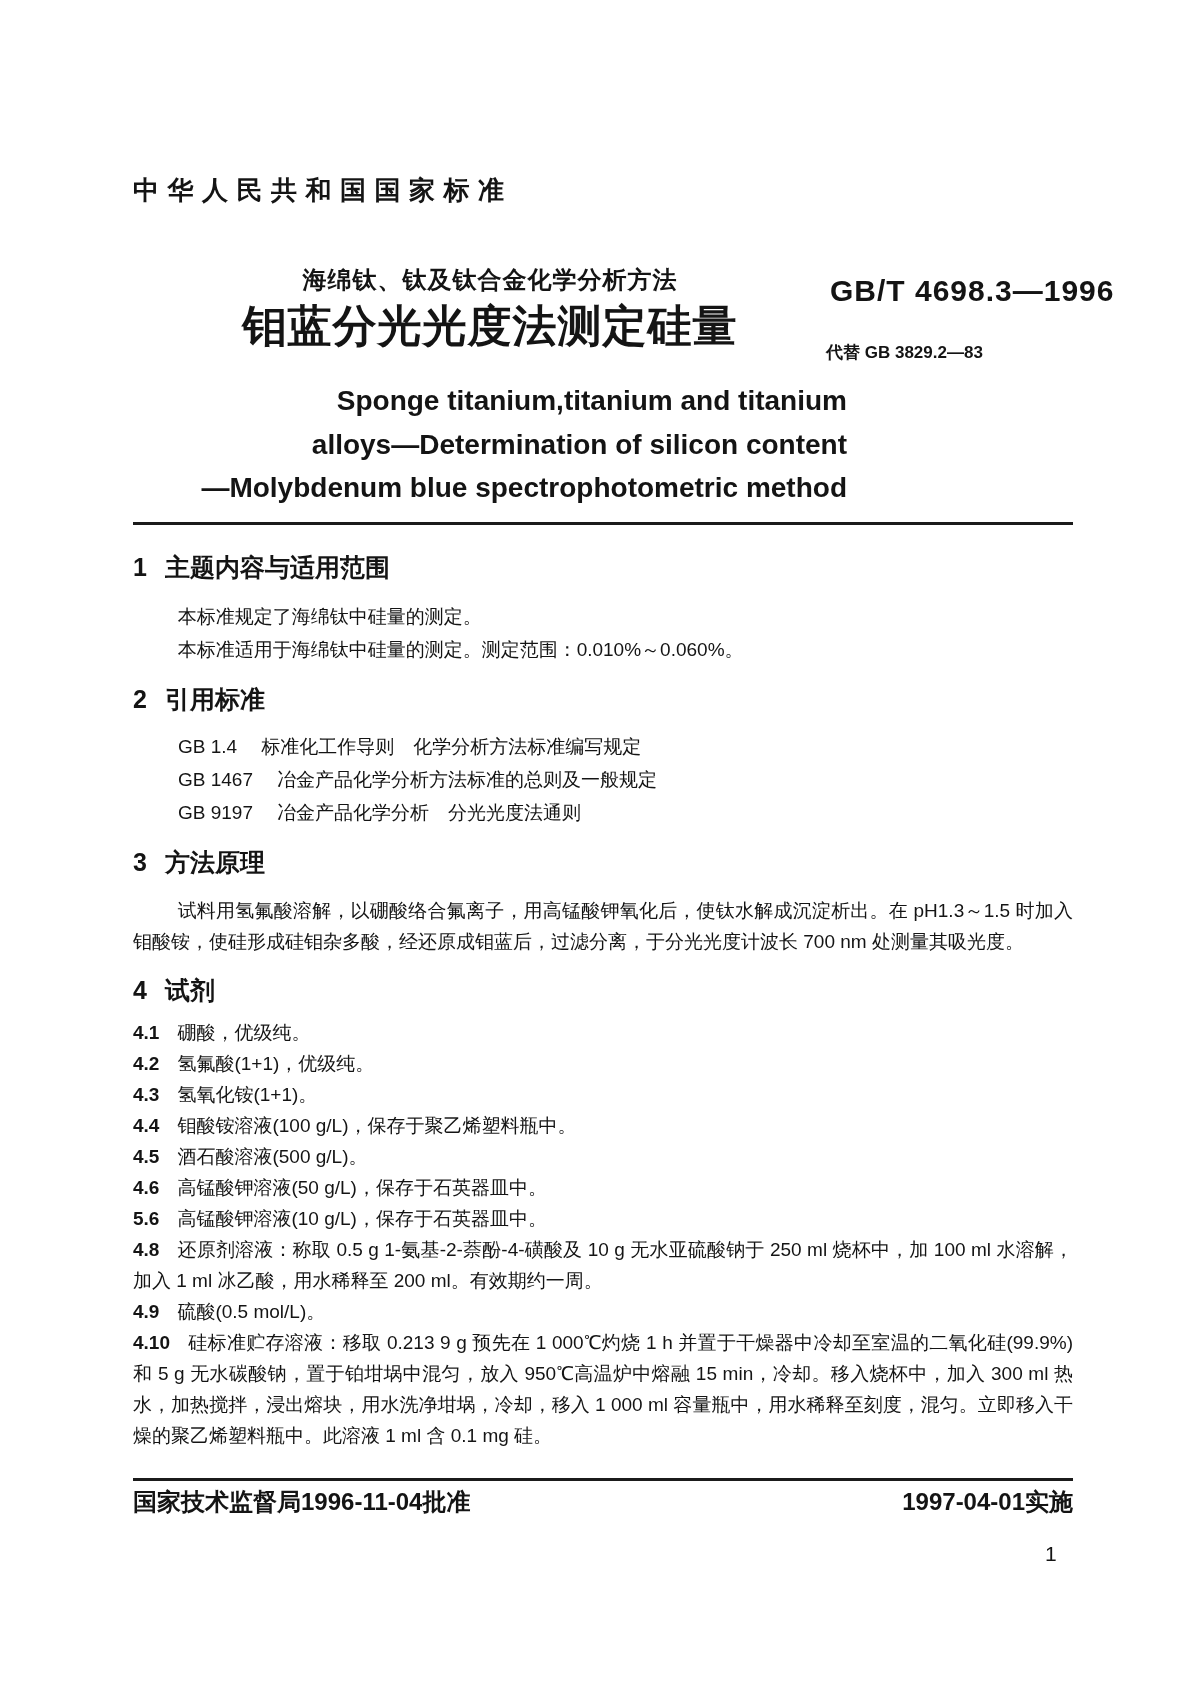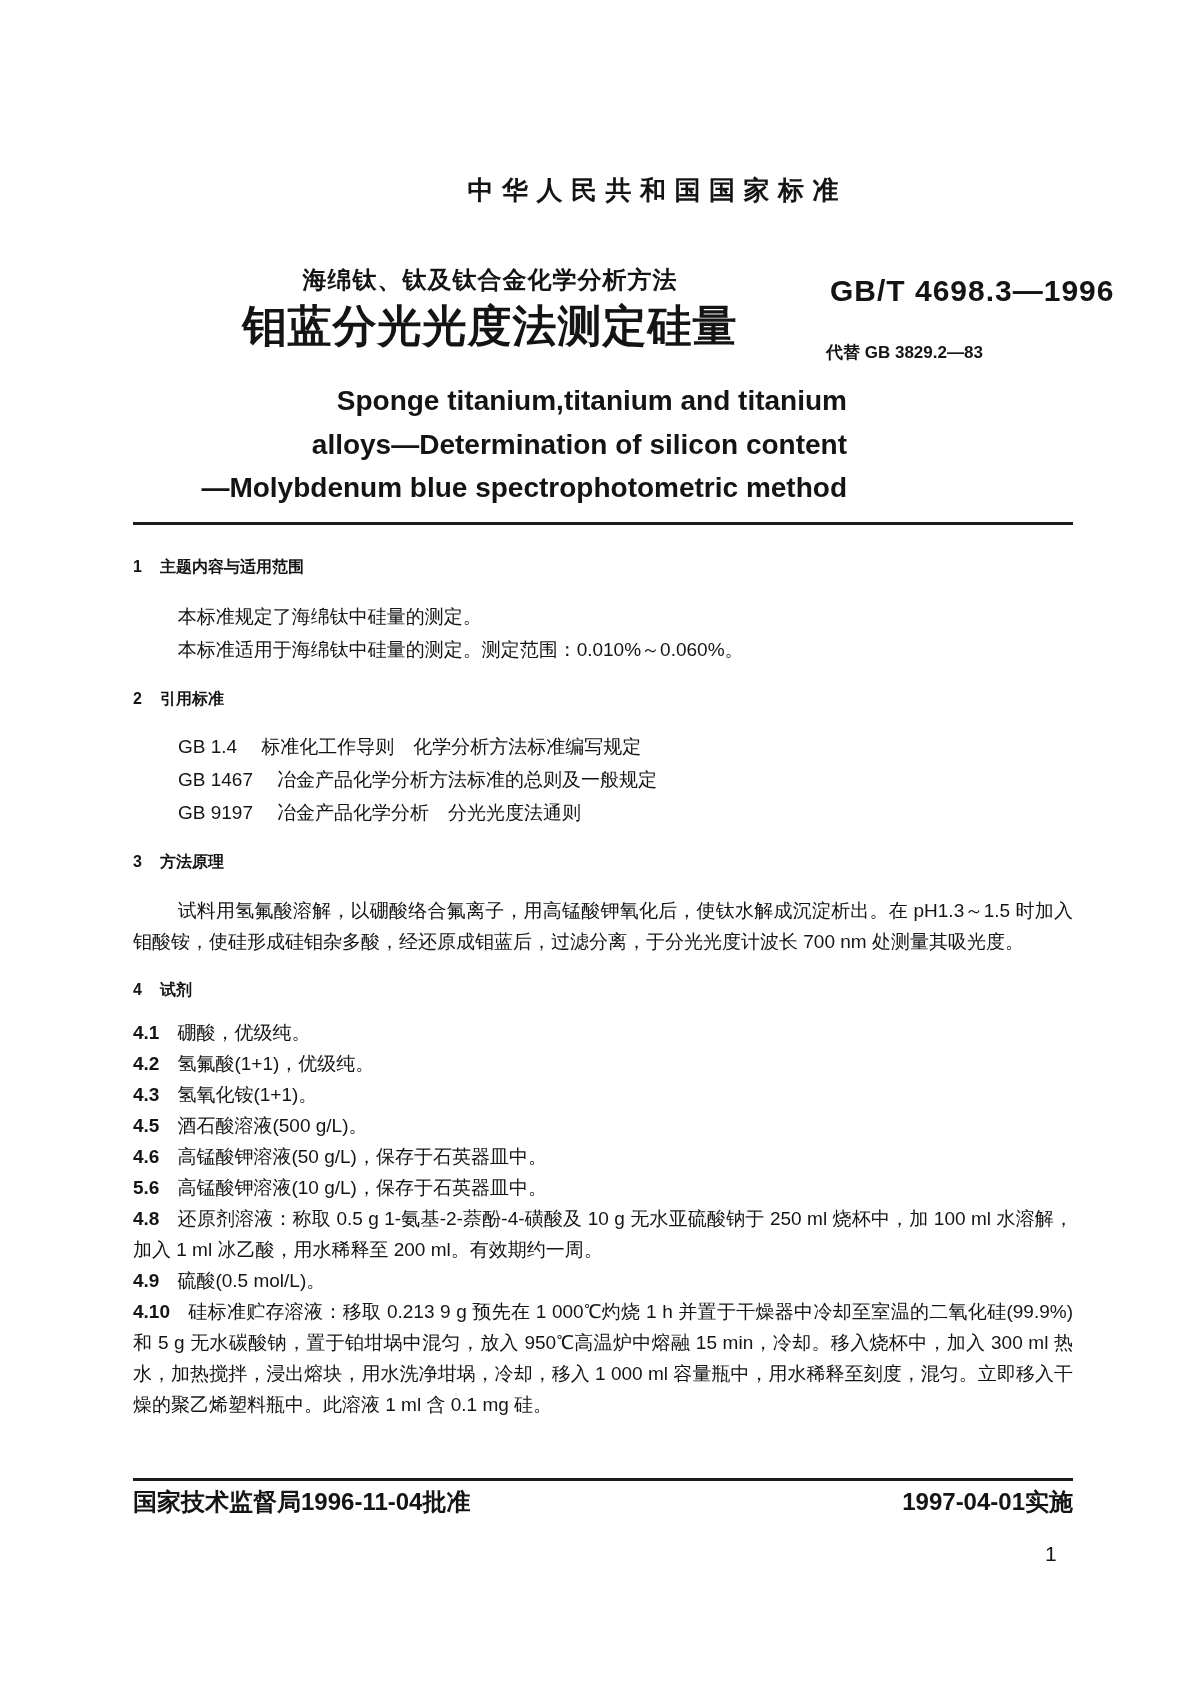--- a/index.html
+++ b/index.html
@@ -10,21 +10,21 @@
     color: #141414;
     font-family: "Liberation Sans", sans-serif;
     position: relative;
     overflow: hidden;
   }
   .page { position: absolute; inset: 0; }
 
   
   .org-header {
     position: absolute; top: 176px; left: 133px; width: 714px;
-    text-align: right;
+    text-align: left;
     font-size: 26px; font-weight: 700; letter-spacing: 8.5px;
     line-height: 28px; white-space: nowrap;
   }
   .title-zh {
     position: absolute; left: 133px; width: 714px;
     text-align: center; font-weight: 700;
     white-space: nowrap; line-height: 36px;
   }
   .title-zh.l1 { top: 262px; font-size: 24px; letter-spacing: 1px; }
   .title-zh.l2 { top: 308px; font-size: 44px; letter-spacing: 1px; }
@@ -48,21 +48,21 @@
 
   .rule { position: absolute; left: 133px; width: 940px; background: #1b1b1b; }
   .rule-top { top: 522px; height: 3px; }
   .rule-bottom { top: 1478px; height: 3px; }
 
   
   .content {
     position: absolute; top: 552px; left: 133px; width: 940px;
     font-size: 19px; line-height: 33px;
   }
-  .sec-h { margin: 0; font-size: 16px; font-weight: 700; line-height: 30px; }
+  .sec-h { margin: 0; font-size: 25px; font-weight: 700; line-height: 30px; }
   .sec-h .sec-num { display: inline-block; margin-right: 18px; font-weight: 700; }
   .sec-h + .para { margin-top: 18px; }
   .para { margin: 0; }
   .para.indent { text-indent: 2.35em; }
   .mt { margin-top: 18px; }
 
   .refs { margin-top: 16px; padding-left: 45px; }
   .ref { margin: 0; line-height: 33px; white-space: nowrap; }
   .ref-code { font-weight: 400; padding-right: 24px; }
 
@@ -143,20 +143,23 @@
       <p class="reagent">
         <span class="item-num">4.1</span><span>硼酸，优级纯。</span>
       </p>
       <p class="reagent">
         <span class="item-num">4.2</span><span>氢氟酸(1+1)，优级纯。</span>
       </p>
       <p class="reagent">
         <span class="item-num">4.3</span><span>氢氧化铵(1+1)。</span>
       </p>
       <p class="reagent">
+        <span class="item-num">4.4</span><span>钼酸铵溶液(100 g/L)，保存于聚乙烯塑料瓶中。</span>
+      </p>
+      <p class="reagent">
         <span class="item-num">4.5</span><span>酒石酸溶液(500 g/L)。</span>
       </p>
       <p class="reagent">
         <span class="item-num">4.6</span><span>高锰酸钾溶液(50 g/L)，保存于石英器皿中。</span>
       </p>
       <p class="reagent">
         <span class="item-num">5.6</span><span>高锰酸钾溶液(10 g/L)，保存于石英器皿中。</span>
       </p>
       <p class="reagent">
         <span class="item-num">4.8</span><span>还原剂溶液：称取 0.5 g 1-氨基-2-萘酚-4-磺酸及 10 g 无水亚硫酸钠于 250 ml 烧杯中，加 100 ml 水溶解，加入 1 ml 冰乙酸，用水稀释至 200 ml。有效期约一周。</span>

